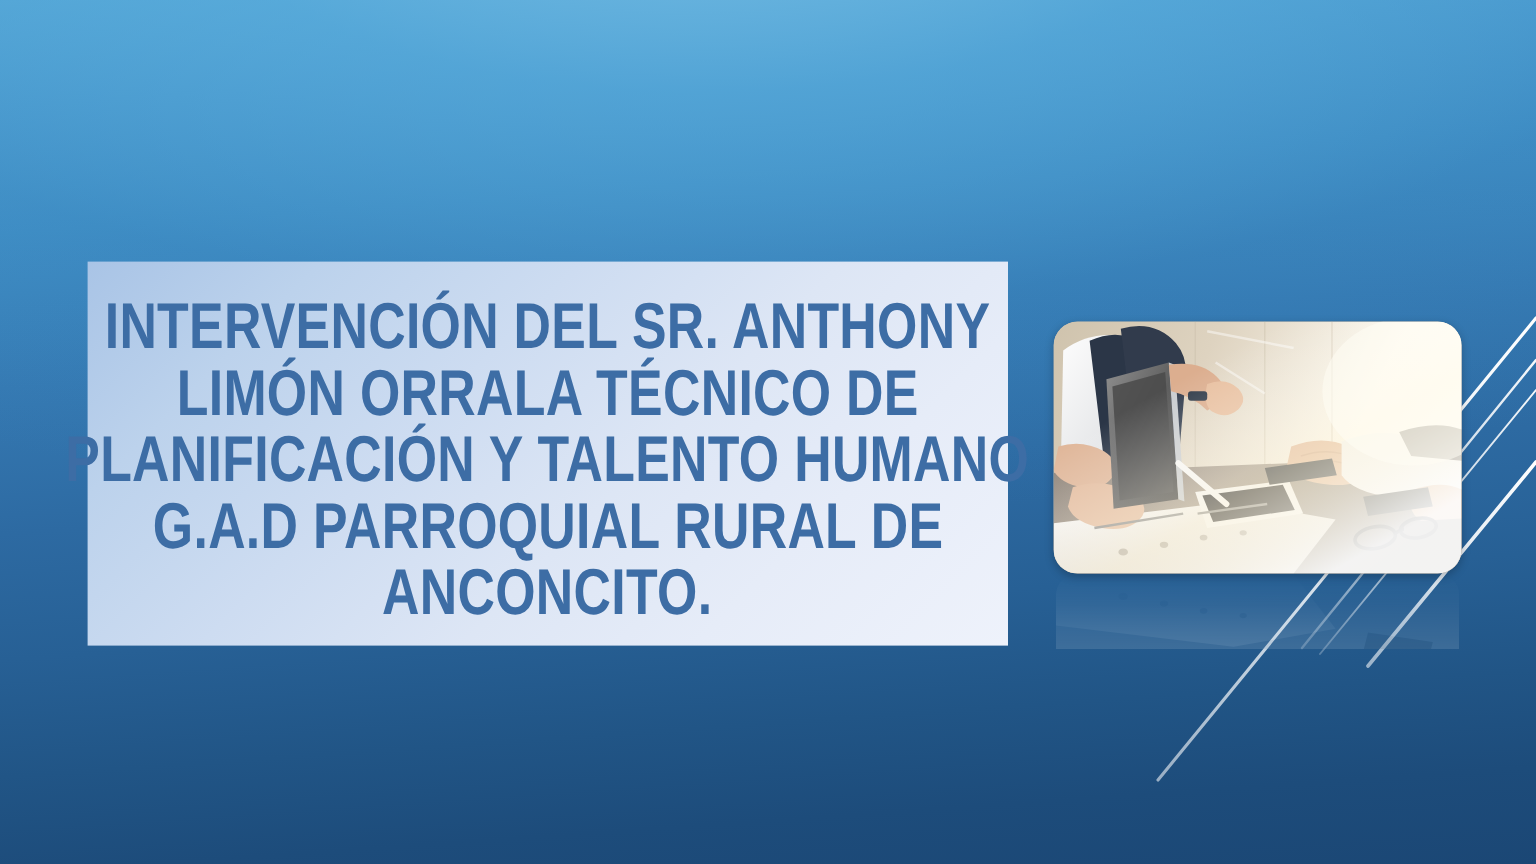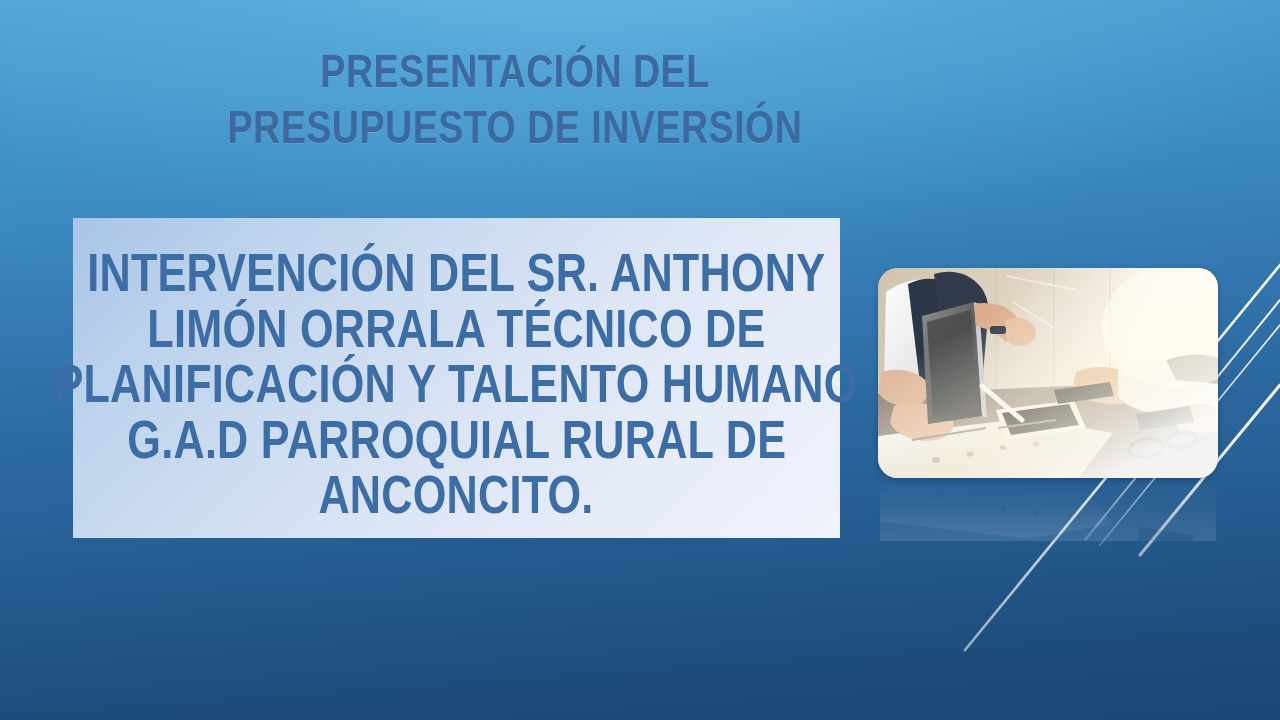--- a/index.html
+++ b/index.html
@@ -154,24 +154,20 @@
       </linearGradient>
     </defs>
     <g>
       <line x1="1280" y1="265" x2="965" y2="650" stroke="url(#streakFade)" stroke-width="2.6" stroke-linecap="round"></line>
       <line x1="1280" y1="300" x2="1085" y2="540" stroke="url(#streakFade2)" stroke-width="2" stroke-linecap="round"></line>
       <line x1="1280" y1="325" x2="1100" y2="545" stroke="url(#streakFade2)" stroke-width="1.6" stroke-linecap="round"></line>
       <line x1="1280" y1="385" x2="1140" y2="555" stroke="url(#streakFade)" stroke-width="3" stroke-linecap="round"></line>
     </g>
   </svg>
 
-  <div class="title-block">
-    <span class="title-line">PRESENTACIÓN DEL</span>
-    <span class="title-line">PRESUPUESTO DE INVERSIÓN</span>
-  </div>
 
   <div class="text-panel">
     <span class="panel-line">INTERVENCIÓN DEL SR. ANTHONY</span>
     <span class="panel-line">LIMÓN ORRALA TÉCNICO DE</span>
     <span class="panel-line">PLANIFICACIÓN Y TALENTO HUMANO</span>
     <span class="panel-line">G.A.D PARROQUIAL RURAL DE</span>
     <span class="panel-line">ANCONCITO.</span>
   </div>
 
   <div class="photo-wrap">

